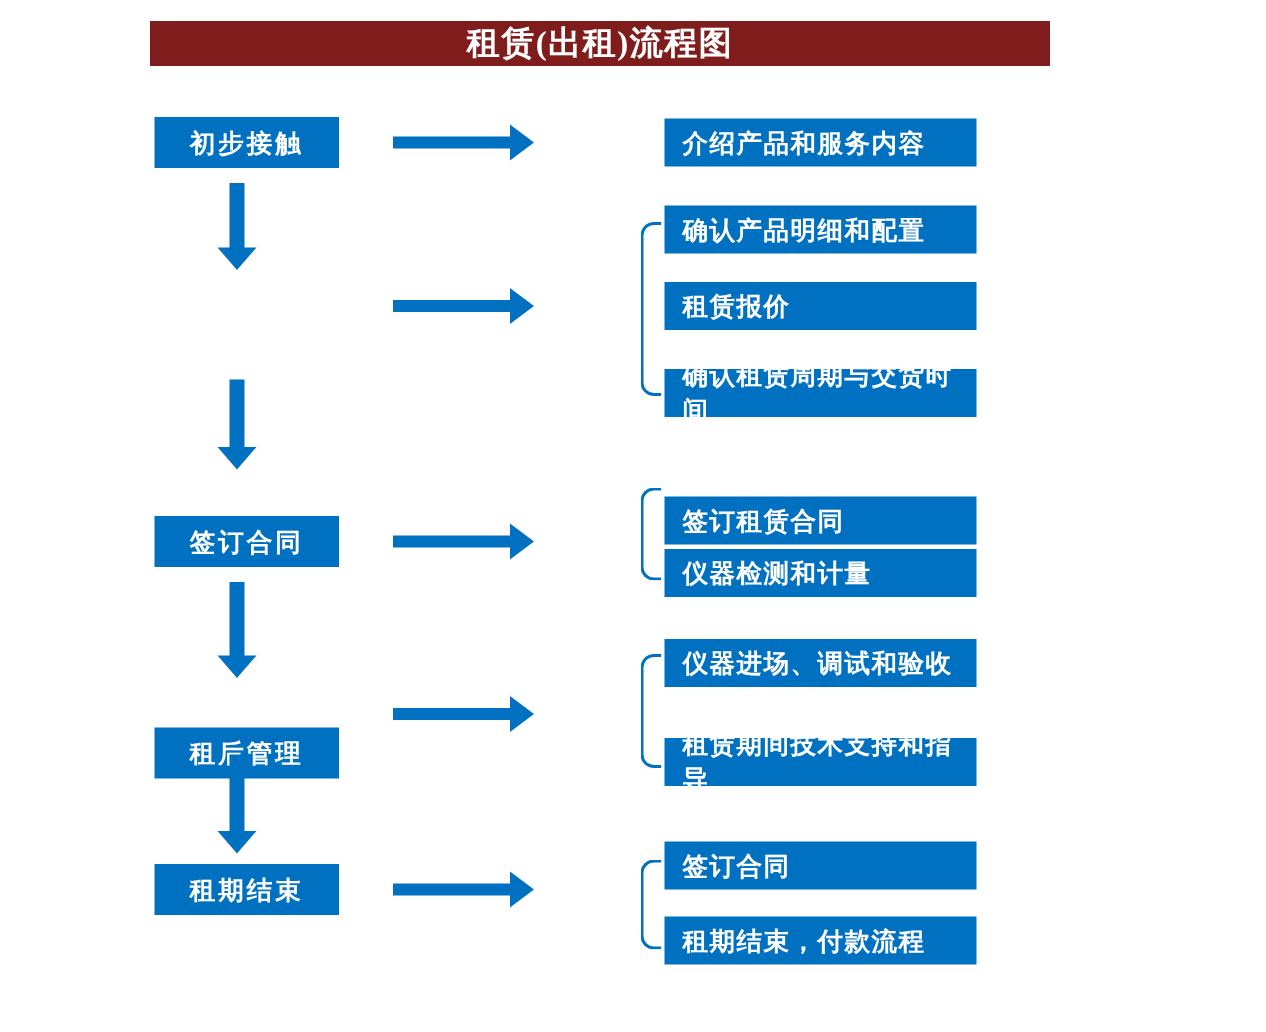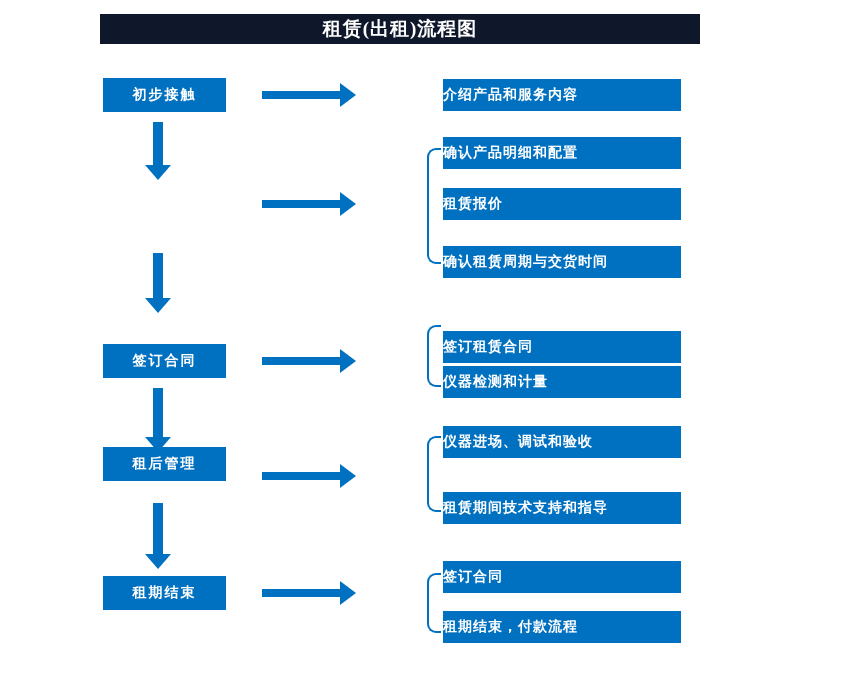--- a/index.html
+++ b/index.html
@@ -7,38 +7,38 @@
   body {
     width: 844px; height: 688px;
     position: relative;
     font-family: "Liberation Serif", "DejaVu Serif", serif;
     overflow: hidden;
   }
   .canvas { position: absolute; inset: 0; }
 
   .title-bar {
     position: absolute; left: 100px; top: 14px; width: 600px; height: 30px;
-    background: #0f172a; color: #ffffff;
-    font-weight: bold; font-size: 19px;
+    background: #7f1d1d; color: #ffffff;
+    font-weight: bold; font-size: 22px;
     display: flex; align-items: center; justify-content: center;
     letter-spacing: 1px;
   }
 
   .box {
     position: absolute; background: #0070C0; color: #ffffff;
-    font-weight: bold; font-size: 14px;
+    font-weight: bold; font-size: 17px;
     display: flex; align-items: center;
   }
   .left-box {
     left: 103px; width: 123px; height: 34px;
     justify-content: center; letter-spacing: 2px;
   }
   .right-box {
-    left: 443px; width: 238px; height: 32px;
-    justify-content: flex-start; letter-spacing: 1px;
+    left: 443px; width: 208px; height: 32px;
+    justify-content: flex-start; padding-left: 12px; letter-spacing: 1px;
   }
 
   
   .h-arrow { position: absolute; left: 262px; width: 94px; height: 24px; }
   .h-arrow .shaft {
     position: absolute; left: 0; top: 8px; width: 78px; height: 8px; background: #0070C0;
   }
   .h-arrow .head {
     position: absolute; right: 0; top: 0; width: 0; height: 0;
     border-top: 12px solid transparent; border-bottom: 12px solid transparent;
@@ -72,21 +72,21 @@
 </style>
 </head>
 <body>
 
 <div class="canvas">
 
   <div class="title-bar">租赁(出租)流程图</div>
 
   <div class="box left-box" style="top:78px">初步接触</div>
   <div class="box left-box" style="top:344px">签订合同</div>
-  <div class="box left-box" style="top:447px">租后管理</div>
+  <div class="box left-box" style="top:485px">租后管理</div>
   <div class="box left-box" style="top:576px">租期结束</div>
 
   <div class="v-arrow a1">
       <div class="shaft"></div>
       <div class="head"></div>
     </div>
   <div class="v-arrow a2">
       <div class="shaft"></div>
       <div class="head"></div>
     </div>

